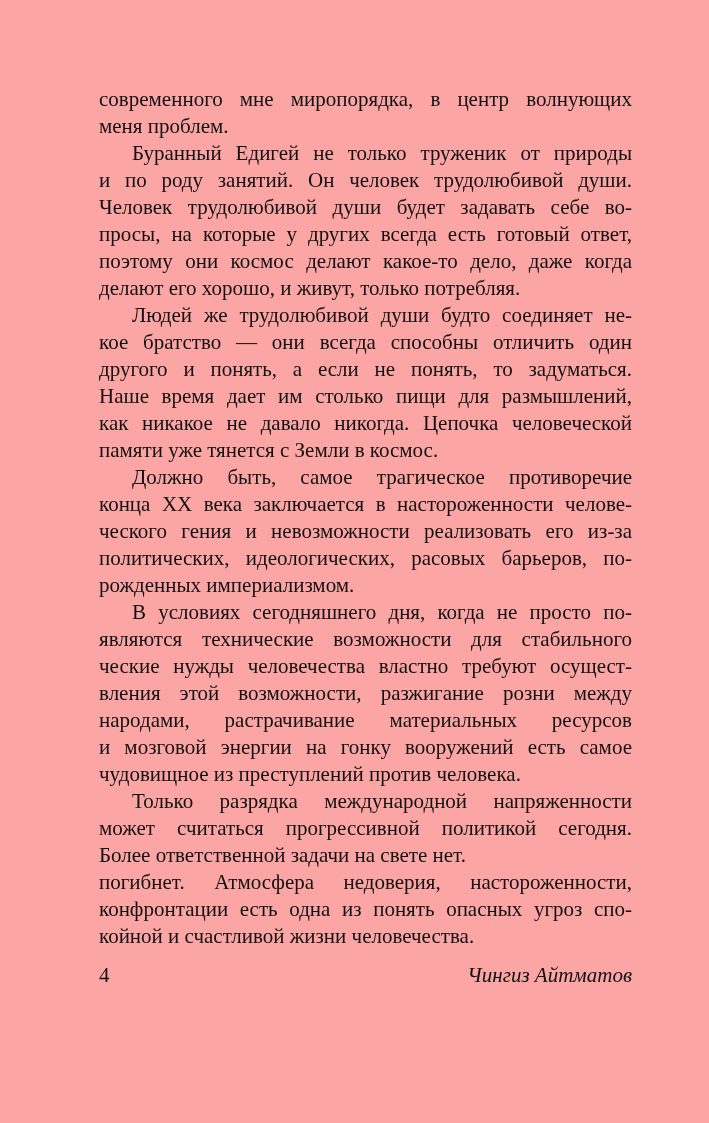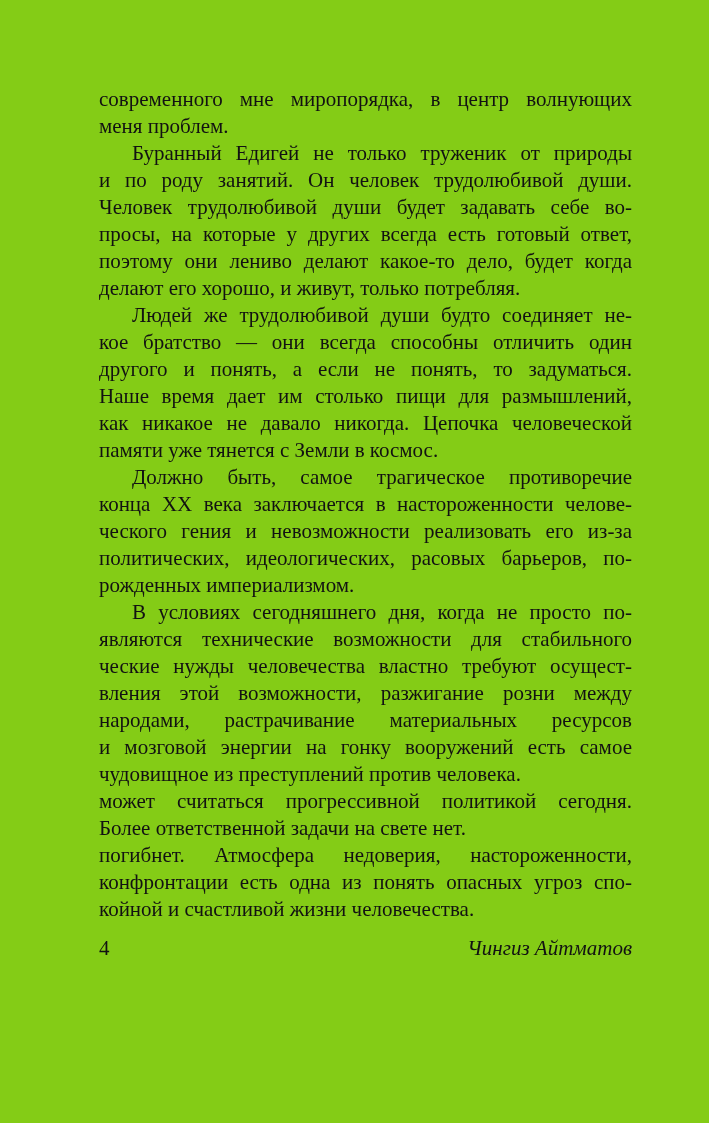--- a/index.html
+++ b/index.html
@@ -11,21 +11,21 @@
     width: 709px;
     height: 1123px;
     position: relative;
     font-family: "Liberation Serif", "DejaVu Serif", serif;
     color: #121212;
     overflow: hidden;
   }
   .page {
     width: 709px;
     height: 1123px;
-    background: #84cc16;
+    background: #fca5a5;
     box-sizing: border-box;
     padding-top: 86px;
   }
   .text-block {
     width: 533px;
     margin-left: 99px;
     font-size: 21px;
     line-height: 27px;
   }
   .paragraph { margin: 0; }
@@ -68,21 +68,21 @@
 
   <div class="paragraph">
         <div class="line">современного мне миропорядка, в центр волнующих</div>
         <div class="line last">меня проблем.</div>
       </div>
       <div class="paragraph">
         <div class="line indent">Буранный Едигей не только труженик от природы</div>
         <div class="line">и по роду занятий. Он человек трудолюбивой души.</div>
         <div class="line">Человек трудолюбивой души будет задавать себе во-</div>
         <div class="line">просы, на которые у других всегда есть готовый ответ,</div>
-        <div class="line">поэтому они лениво делают какое-то дело, будет когда</div>
+        <div class="line">поэтому они космос делают какое-то дело, даже когда</div>
         <div class="line last">делают его хорошо, и живут, только потребляя.</div>
       </div>
       <div class="paragraph">
         <div class="line indent">Людей же трудолюбивой души будто соединяет не-</div>
         <div class="line">кое братство — они всегда способны отличить один</div>
         <div class="line">другого и понять, а если не понять, то задуматься.</div>
         <div class="line">Наше время дает им столько пищи для размышлений,</div>
         <div class="line">как никакое не давало никогда. Цепочка человеческой</div>
         <div class="line last">памяти уже тянется с Земли в космос.</div>
       </div>
@@ -96,20 +96,21 @@
       <div class="paragraph">
         <div class="line indent">В условиях сегодняшнего дня, когда не просто по-</div>
         <div class="line">являются технические возможности для стабильного</div>
         <div class="line">ческие нужды человечества властно требуют осущест-</div>
         <div class="line">вления этой возможности, разжигание розни между</div>
         <div class="line">народами, растрачивание материальных ресурсов</div>
         <div class="line">и мозговой энергии на гонку вооружений есть самое</div>
         <div class="line last">чудовищное из преступлений против человека.</div>
       </div>
       <div class="paragraph">
+        <div class="line indent">Только разрядка международной напряженности</div>
         <div class="line">может считаться прогрессивной политикой сегодня.</div>
         <div class="line last">Более ответственной задачи на свете нет.</div>
       </div>
       <div class="paragraph">
         <div class="line">погибнет. Атмосфера недоверия, настороженности,</div>
         <div class="line">конфронтации есть одна из понять опасных угроз спо-</div>
         <div class="line last">койной и счастливой жизни человечества.</div>
       </div>
     </div>
   <div class="page-footer">

